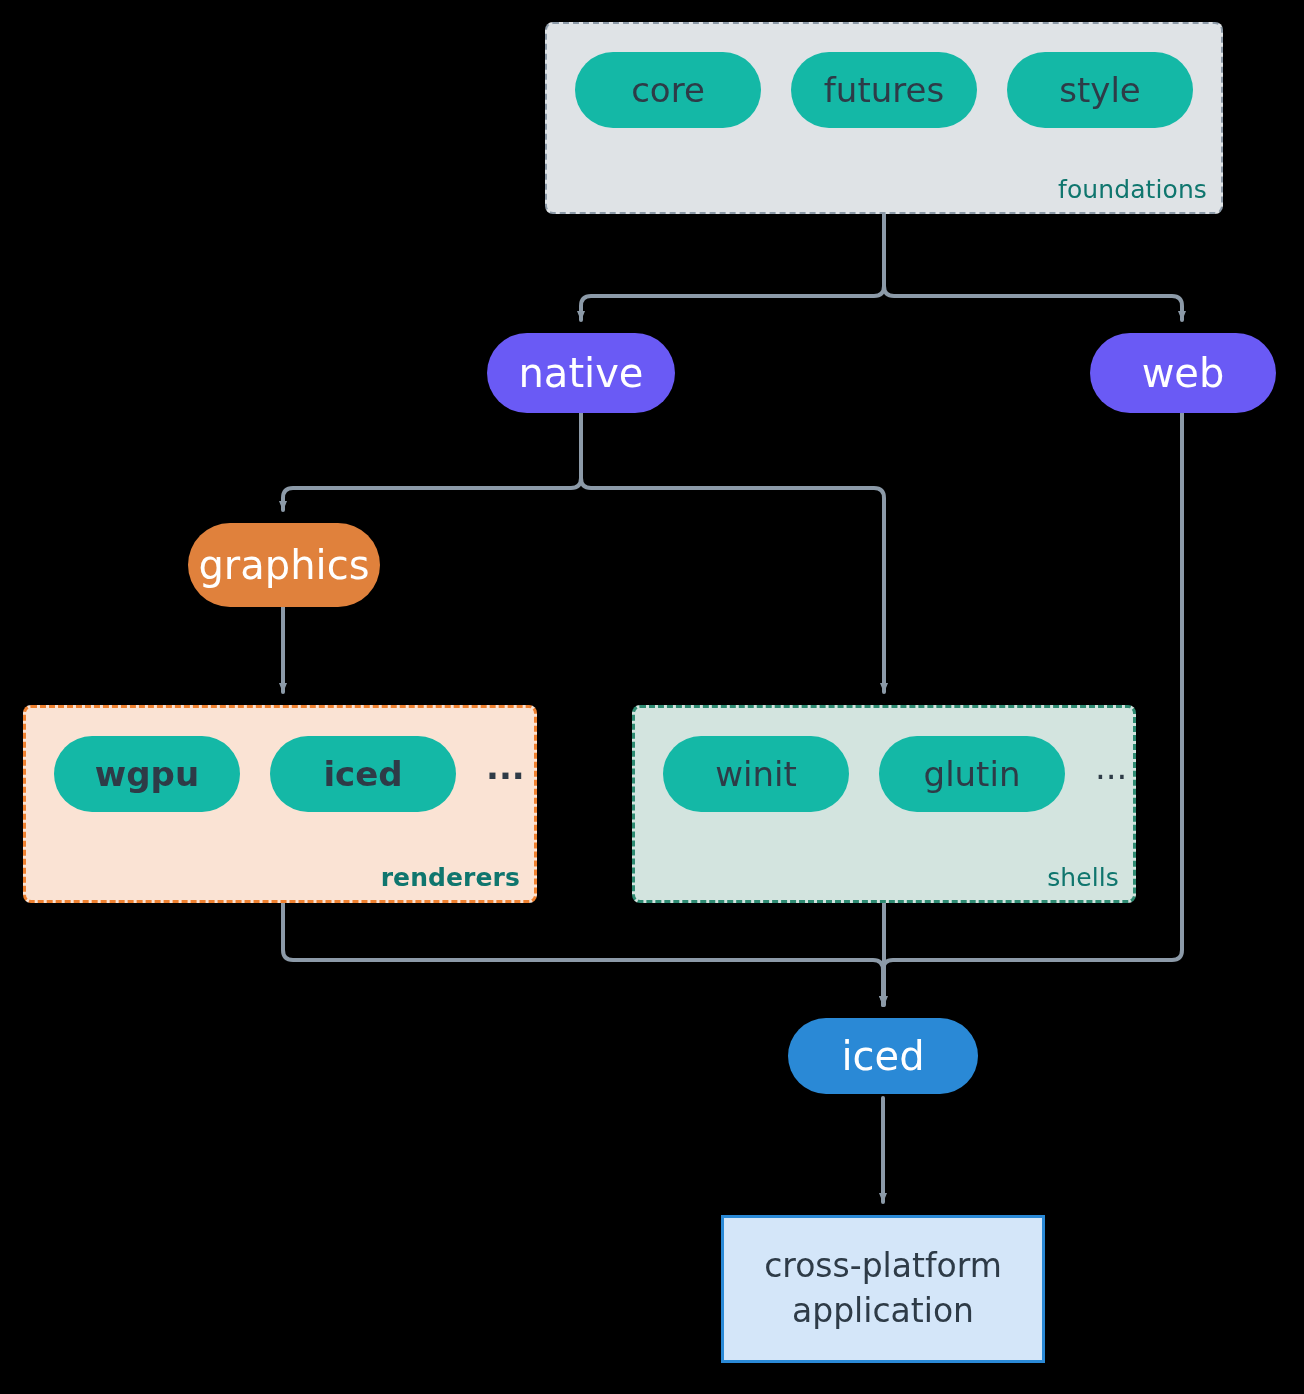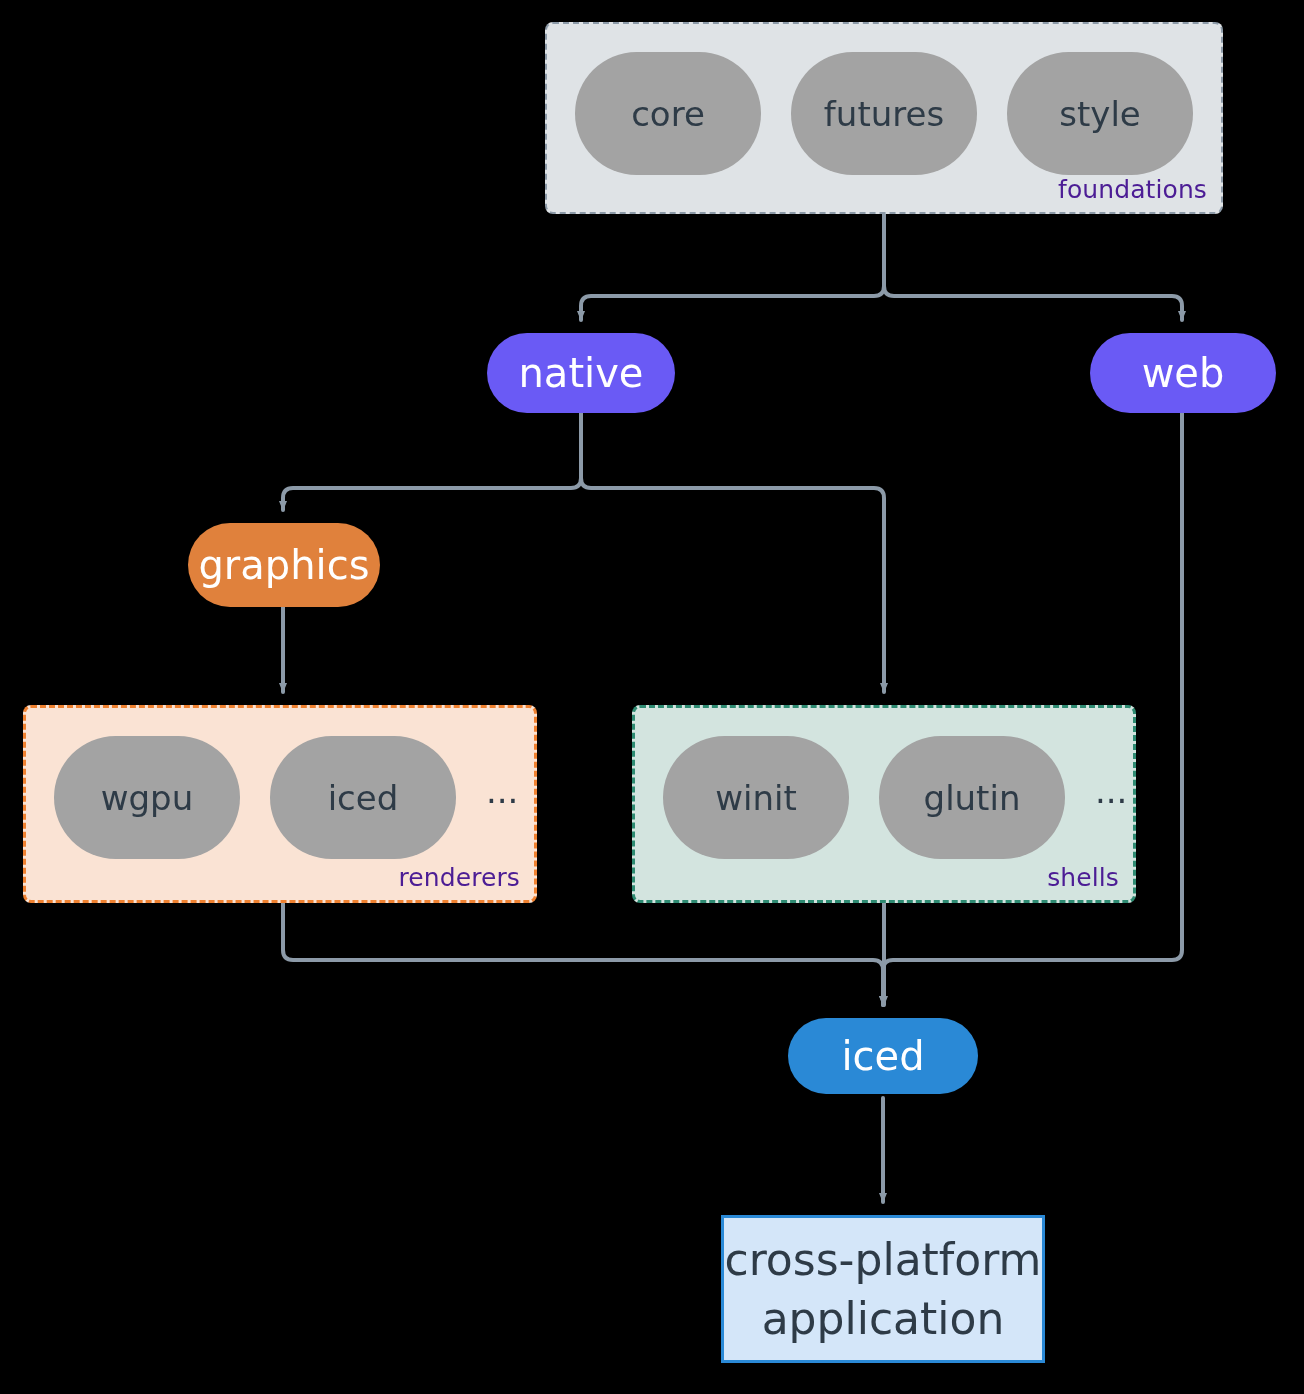--- a/index.html
+++ b/index.html
@@ -31,59 +31,60 @@
   .group {
     position: absolute;
     box-sizing: border-box;
     border-radius: 8px;
   }
   .group-label {
     position: absolute;
     right: 14px;
     bottom: 8px;
     font-size: 25px;
-    color: #4c1d95;
+    color: #0f766e;
     letter-spacing: 0.1px;
     white-space: nowrap;
   }
 
   #group-foundations {
     left: 545px; top: 22px;
     width: 678px; height: 192px;
     background: #dfe3e6;
     border: 2px dashed #8c9aa8;
   }
   #group-renderers {
     left: 23px; top: 705px;
     width: 514px; height: 198px;
     background: #fae3d4;
     border: 3px dashed #ef8130;
+    font-weight: bold;
   }
   #group-shells {
     left: 632px; top: 705px;
     width: 504px; height: 198px;
     background: #d3e4df;
     border: 3px dashed #2e8b72;
   }
 
   
   .subnodes {
     position: absolute;
     left: 0; top: 0;
     display: flex;
     align-items: center;
     gap: 30px;
     padding-left: 28px;
     padding-top: 28px;
   }
   .pill-white {
-    background: #a3a3a3;
+    background: #14b8a6;
     color: #2e3b47;
     border-radius: 999px;
-    height: 123px;
+    height: 76px;
     min-width: 186px;
     display: flex;
     align-items: center;
     justify-content: center;
     font-size: 34px;
     box-sizing: border-box;
     padding: 0 26px;
   }
   .ellipsis {
     color: #2e3b47;
@@ -131,21 +132,21 @@
     left: 721px; top: 1215px;
     width: 324px; height: 148px;
     background: #d4e6f9;
     border: 3px solid #2a89d6;
     box-sizing: border-box;
     display: flex;
     flex-direction: column;
     align-items: center;
     justify-content: center;
     color: #2e3b47;
-    font-size: 44px;
+    font-size: 33px;
     line-height: 1.35;
     text-align: center;
   }
 </style>
 </head>
 <body>
 
 <div id="canvas">
 
   <svg id="edges" viewBox="0 0 1304 1394" width="1304" height="1394">

